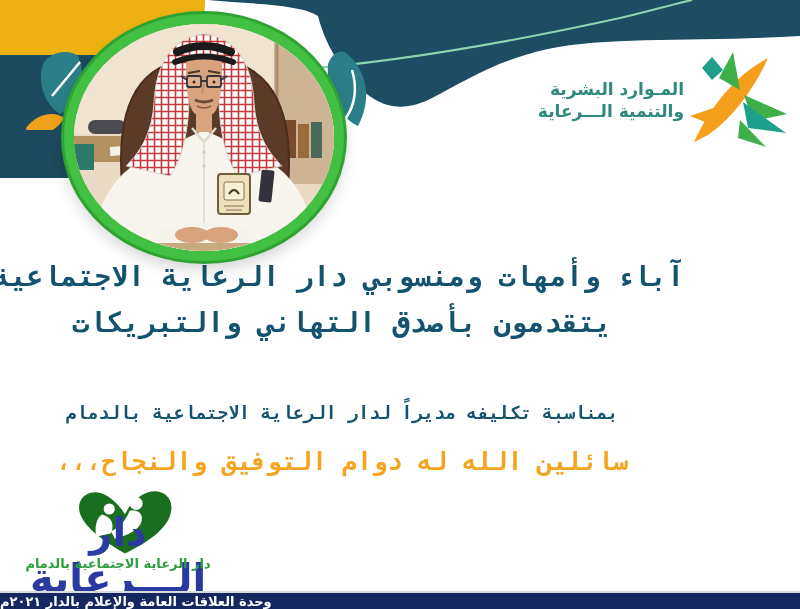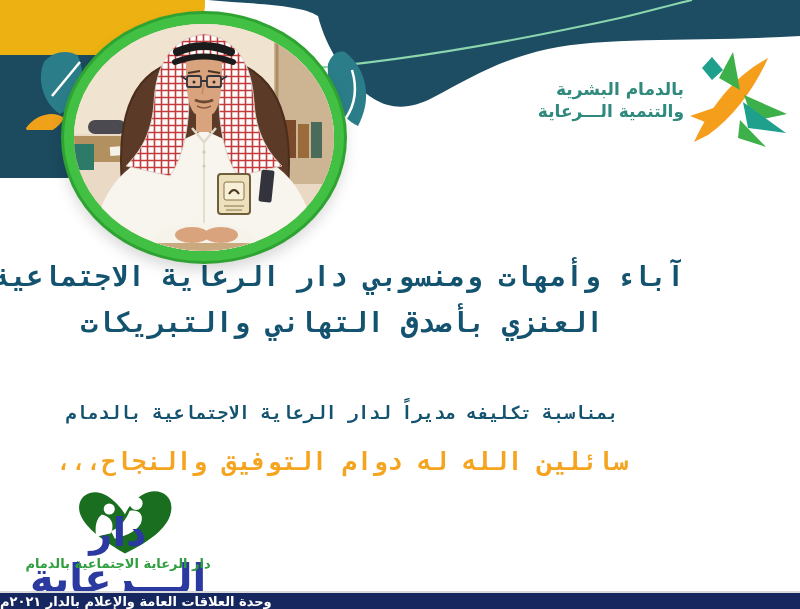--- a/index.html
+++ b/index.html
@@ -61,21 +61,21 @@
              C 412 109 392 110 374 99 C 348 83 326 48 318 16 C 300 4 250 4 208 0 Z" fill="#1c4d63"></path>
     <path d="M 292 70 C 400 62 520 40 620 18 C 650 11 670 5 692 0" fill="none" stroke="#8cd6ae" stroke-width="2"></path>
     <path d="M 345 52 C 368 70 372 100 358 126 C 340 118 326 92 328 64 C 332 54 338 50 345 52 Z" fill="#2b7e89"></path>
     <path d="M 352 70 C 358 90 354 106 346 118" fill="none" stroke="#ffffff" stroke-width="2.5"></path>
     <path d="M 78 56 C 88 80 80 104 60 114 C 44 104 36 80 44 62 C 54 50 70 50 78 56 Z" fill="#2b7e89"></path>
     <path d="M 80 62 L 52 96" stroke="#ffffff" stroke-width="2.5"></path>
     <path d="M 26 128 C 36 114 54 110 64 118 C 58 130 42 138 28 134 Z" fill="#f0a11a"></path>
   </svg>
 
   <div class="ministry-text">
-    <div>بالدمام البشرية</div>
+    <div>المـوارد البشرية</div>
     <div>والتنمية الـــرعاية</div>
   </div>
   <svg class="hrsd-star" viewBox="0 0 100 95" aria-hidden="true">
     <path d="M 6 90 C 23 53 48 23 80 6 C 68 33 48 63 20 83 Z" fill="#f59e1b"></path>
     <path d="M 2 64 L 40 51 L 22 72 Z" fill="#f59e1b"></path>
     <path d="M 24 5 L 35 18 L 24 28 L 14 16 Z" fill="#1fa08c"></path>
     <path d="M 45 0 L 52 38 L 31 26 Z" fill="#3eb049"></path>
     <path d="M 56 43 L 99 62 L 65 69 Z" fill="#3eb049"></path>
     <path d="M 55 50 L 98 81 L 60 76 Z" fill="#1fa08c"></path>
     <path d="M 52 68 L 78 95 L 50 86 Z" fill="#3eb049"></path>
@@ -131,21 +131,21 @@
       <path d="M 155 170 Q 160 162 165 170" stroke="#4a3b22" stroke-width="2" fill="none"></path>
       <path d="M 150 182 h 20 M 152 186 h 16" stroke="#8a7446" stroke-width="1"></path>
       <ellipse cx="130" cy="216" rx="52" ry="17" fill="#f6f3ea"></ellipse>
       <ellipse cx="118" cy="211" rx="17" ry="8" fill="#d9a37d"></ellipse>
       <ellipse cx="147" cy="211" rx="17" ry="8" fill="#d9a37d"></ellipse>
       <rect x="0" y="219" width="260" height="8" fill="#c9a97e"></rect>
     </svg>
   </div>
 
   <div class="msg msg-l1">آباء وأمهات ومنسوبي دار الرعاية الاجتماعية بالدمام</div>
-  <div class="msg msg-l2">العنزي بأصدق التهاني والتبريكات</div>
+  <div class="msg msg-l2">يتقدمون بأصدق التهاني والتبريكات</div>
   <div class="msg msg-l4">بمناسبة تكليفه مديراً لدار الرعاية الاجتماعية بالدمام</div>
   <div class="msg msg-l5">سائلين الله له دوام التوفيق والنجاح،،،</div>
 
   <svg class="care-heart" viewBox="0 0 110 76" aria-hidden="true">
     <path d="M 55 72 C 20 52 2 34 6 18 C 9 6 24 2 36 10 C 45 16 52 24 55 30
              C 58 22 68 10 80 6 C 94 2 106 10 105 24 C 104 42 84 58 55 72 Z" fill="#1a6e20"></path>
     <circle cx="67" cy="18" r="7" fill="#ffffff"></circle>
     <path d="M 60 26 C 70 24 76 30 72 40 C 66 50 52 54 44 56 L 40 48 C 50 44 56 36 60 26 Z" fill="#ffffff"></path>
     <circle cx="38" cy="24" r="6" fill="#ffffff"></circle>
     <path d="M 30 30 C 40 32 44 40 40 50 L 24 54 C 22 44 24 34 30 30 Z" fill="#ffffff"></path>

